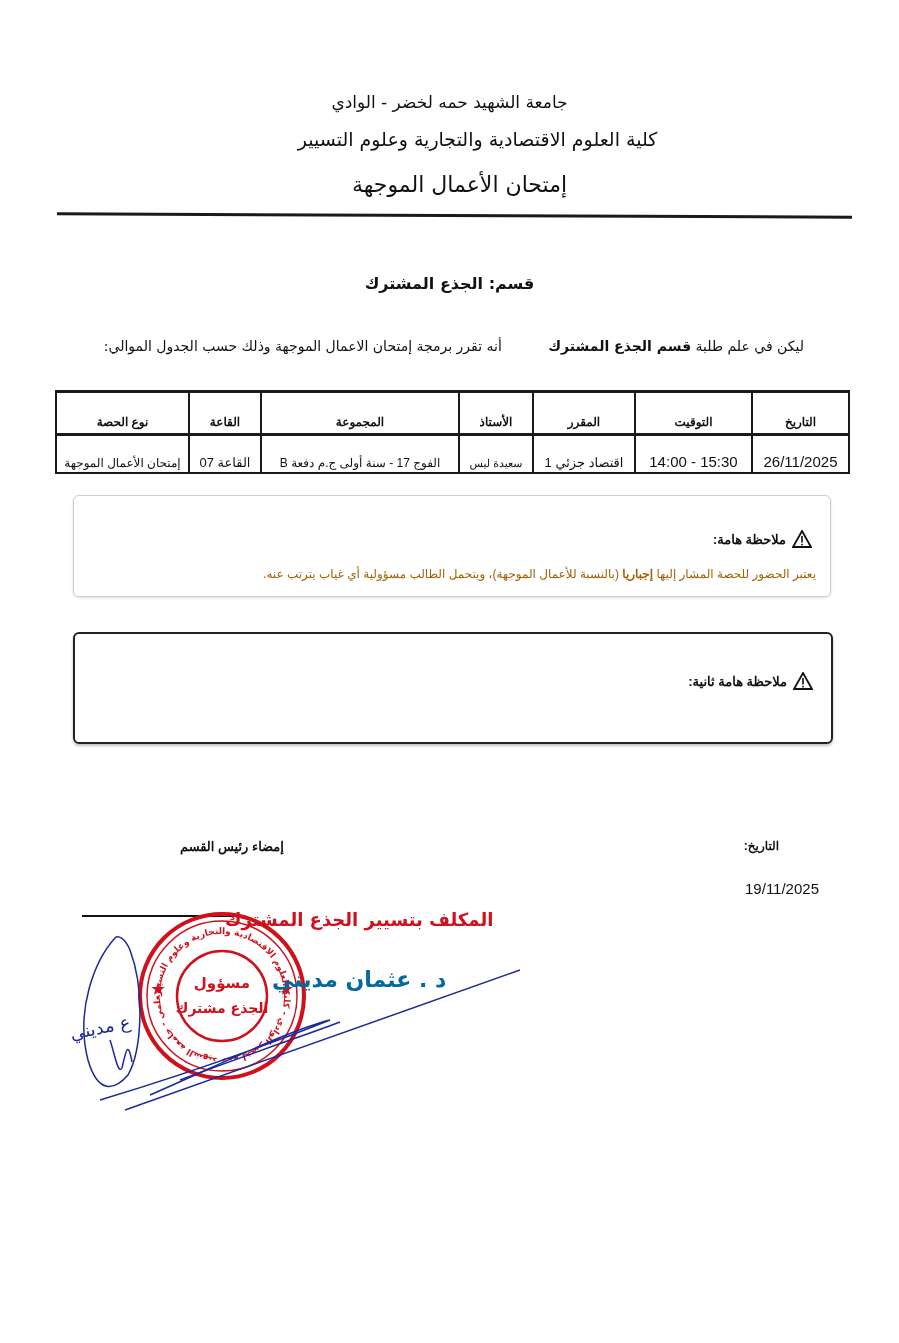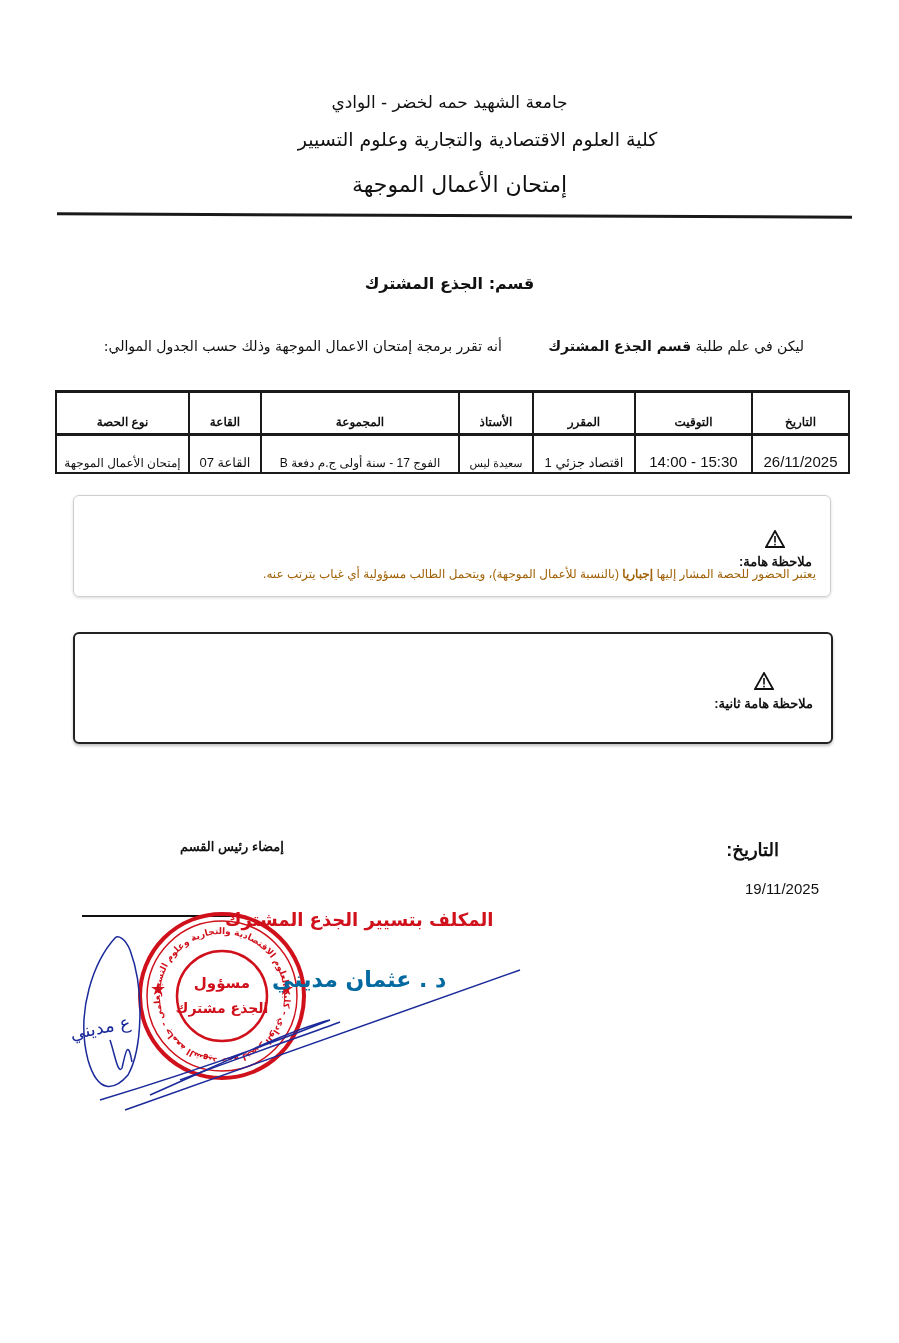--- a/index.html
+++ b/index.html
@@ -25,30 +25,30 @@
   table.sched th { height: 36px; font-size: 12px; font-weight: bold; vertical-align: bottom; padding-bottom: 4px; border-bottom-width: 3px; border-top-width: 3px;}
   table.sched td { height: 34px; font-size: 13px; vertical-align: bottom; padding-bottom: 2px; }
   table.sched td.num { font-size: 15px; }
 
   .note {
     position: absolute; left: 73px; width: 756px; border-radius: 6px; direction: rtl;
     font-family: "Liberation Sans", sans-serif;
   }
   .note1 { top: 495px; height: 100px; border: 1px solid #cfcfcf; box-shadow: 0 1px 3px rgba(0,0,0,0.15); }
   .note2 { top: 632px; height: 108px; border: 2px solid #222; box-shadow: 0 2px 3px rgba(0,0,0,0.25); }
-  .note-title { position: absolute; right: 18px; font-weight: bold; font-size: 13px; display: flex; align-items: center; gap: 6px; flex-direction: column; }
+  .note-title { position: absolute; right: 18px; font-weight: bold; font-size: 13px; display: flex; align-items: center; gap: 6px; }
   .note1 .note-title { top: 34px; }
   .note2 .note-title { top: 38px; }
   .note-body { position: absolute; right: 14px; font-size: 12px; white-space: nowrap; }
   .note1 .note-body { top: 71px; color: #a16207; }
   .note2 .note-body { top: 73px; font-weight: bold; font-size: 12.5px; }
   .warn { width: 20px; height: 18px; display: inline-block; }
 
   .sig-head { left: 180px; top: 839px; font-weight: bold; font-size: 13px; direction: rtl; font-family: "Liberation Sans", sans-serif; }
-  .date-lbl { right: 120px; top: 839px; font-weight: bold; font-size: 18px; direction: rtl; font-family: "Liberation Sans", sans-serif; }
+  .date-lbl { right: 120px; top: 839px; font-weight: bold; font-size: 12px; direction: rtl; font-family: "Liberation Sans", sans-serif; }
   .date-val { right: 80px; top: 880px; font-size: 15px; font-family: "Liberation Sans", sans-serif; }
 
   .sig-line { left: 82px; top: 915px; width: 158px; border-top: 2px solid #111; }
   .red-title { left: 225px; top: 909px; color: #d0101b; font-weight: bold; font-size: 18px; direction: rtl; white-space: nowrap; font-family: "DejaVu Sans", sans-serif; }
   .red-name { left: 272px; top: 955px; color: #0369a1; font-weight: bold; font-size: 22px; direction: rtl; white-space: nowrap; margin-top: 12px; }
   svg.overlay { position: absolute; left: 0; top: 0; pointer-events: none; }
 </style>
 </head>
 <body>
 

